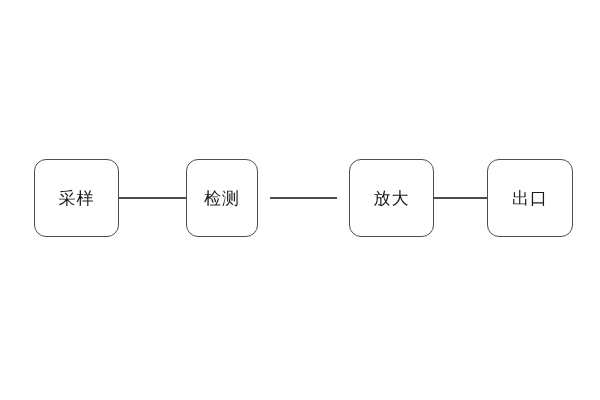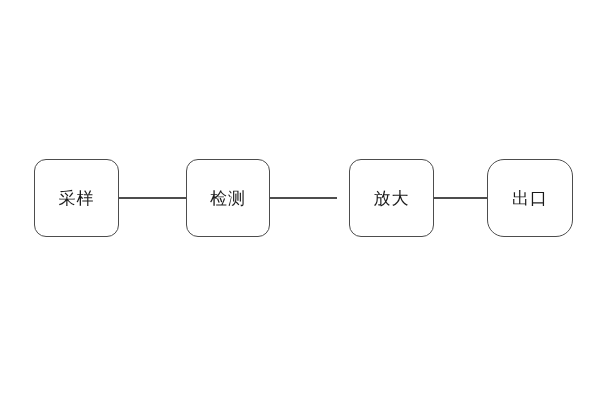--- a/index.html
+++ b/index.html
@@ -36,23 +36,23 @@
     white-space: nowrap;
   }
   .connector {
     position: absolute;
     top: 197px;
     height: 1.5px;
     background: #4d4d4d;
     z-index: 1;
   }
   .node-1 { left: 34px; }
-  .node-2 { left: 186px; width: 84px; }
+  .node-2 { left: 186px; width: 72px; }
   .node-3 { left: 349px; }
-  .node-4 { left: 487px; width: 86px; border-radius: 17px; }
+  .node-4 { left: 487px; width: 86px; }
   .conn-1 { left: 119px; width: 67px; }
   .conn-2 { left: 270px; width: 67px; }
   .conn-3 { left: 422px; width: 65px; }
 </style>
 </head>
 <body>
 
 <div class="canvas">
 
   <div class="connector conn-1"></div>

